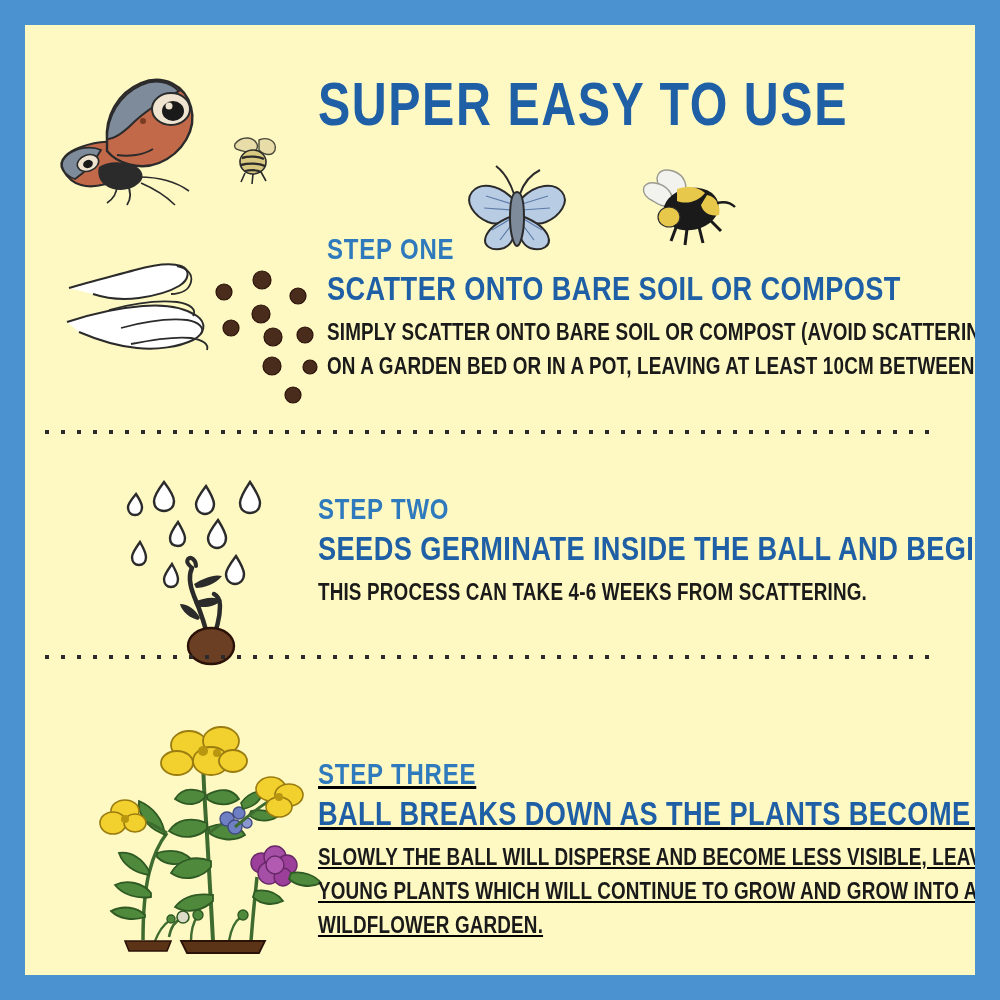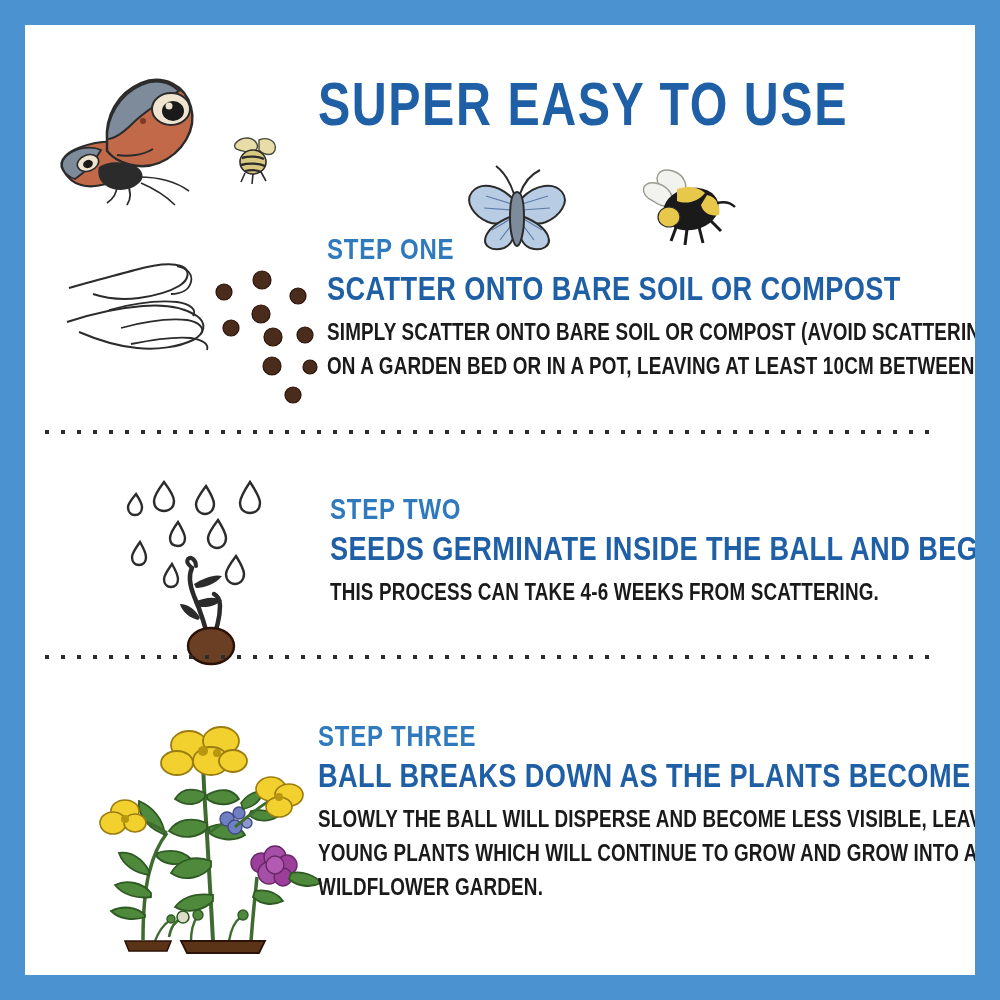--- a/index.html
+++ b/index.html
@@ -12,21 +12,21 @@
     position: relative;
     width: 1000px; height: 1000px;
     background: #4a93d0;
     box-sizing: border-box;
     overflow: hidden;
   }
   #canvas {
     position: absolute;
     left: 25px; top: 25px;
     width: 950px; height: 950px;
-    background: #ffffff;
+    background: #fef9c3;
     overflow: hidden;
   }
 
   
   .title {
     position: absolute;
     left: 293px; top: 48px;
     font-family: "Liberation Sans Narrow", "Liberation Sans", sans-serif;
     font-weight: 700;
     font-size: 62px;
@@ -231,21 +231,21 @@
         <path d="M82 108 C78 104 76 102 78 99 C81 96 86 100 86 106" fill="none" stroke="#2b2b2b" stroke-width="4" stroke-linecap="round"></path>
         <path d="M100 186 C106 172 110 158 110 146 C110 140 108 136 104 134" fill="none" stroke="#2b2b2b" stroke-width="4.5" stroke-linecap="round"></path>
         <path d="M84 124 C94 118 104 114 112 116 C106 124 94 128 86 128 Z" fill="#2b2b2b"></path>
         <path d="M84 142 C94 138 104 136 112 140 C104 148 92 148 86 146 Z" fill="#2b2b2b"></path>
         <path d="M88 160 C80 158 72 152 70 144 C78 144 86 150 90 158 Z" fill="#2b2b2b"></path>
 
         <ellipse cx="101" cy="186" rx="23" ry="18" fill="#6b3f24" stroke="#2b1208" stroke-width="2.4"></ellipse>
       </svg>
     </div>
 
-    <div class="step-block" style="left:305px; top:468px; width:660px;">
+    <div class="step-block" style="left:293px; top:468px; width:660px;">
       <div class="step-label">STEP TWO</div>
       <div class="step-head">SEEDS GERMINATE INSIDE THE BALL AND BEGIN TO SPROUT</div>
       <div class="step-body">
         <div>THIS PROCESS CAN TAKE 4-6 WEEKS FROM SCATTERING.</div>
       </div>
     </div>
 
     <div class="divider" style="left:20px; top:630px; width:890px;"></div>
 
     <div class="illo" style="left:60px; top:690px; width:250px; height:240px;">
@@ -324,21 +324,21 @@
 
         <path d="M144 226 C146 214 150 206 156 202" fill="none" stroke="#3e6b2f" stroke-width="2.4"></path>
         <circle cx="158" cy="200" r="5" fill="#4f8a3c" stroke="#2f5a24" stroke-width="1.4"></circle>
         <path d="M106 226 C106 216 108 208 112 202" fill="none" stroke="#3e6b2f" stroke-width="2.4"></path>
         <circle cx="113" cy="200" r="5" fill="#4f8a3c" stroke="#2f5a24" stroke-width="1.4"></circle>
 
         <path d="M96 226 L180 226 L174 238 L102 238 Z" fill="#5b3418" stroke="#2b1208" stroke-width="1.8"></path>
       </svg>
     </div>
 
-    <div class="step-block" style="left:293px; top:695px; width:660px;">
+    <div class="step-block" style="left:293px; top:733px; width:660px;text-decoration:underline;">
       <div class="step-label">STEP THREE</div>
       <div class="step-head">BALL BREAKS DOWN AS THE PLANTS BECOME ESTABLISHED</div>
       <div class="step-body">
         <div>SLOWLY THE BALL WILL DISPERSE AND BECOME LESS VISIBLE, LEAVING A PATCH OF</div>
         <div>YOUNG PLANTS WHICH WILL CONTINUE TO GROW AND GROW INTO A BEAUTIFUL</div>
         <div>WILDFLOWER GARDEN.</div>
       </div>
     </div>
 
   </div>

